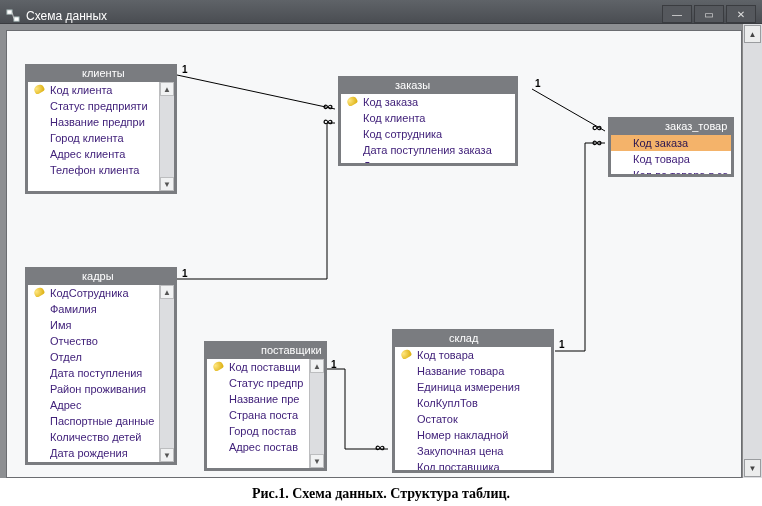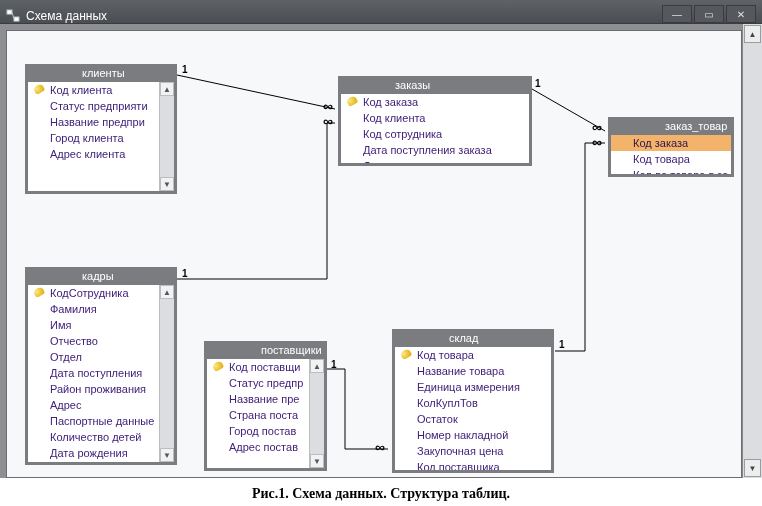--- a/index.html
+++ b/index.html
@@ -199,20 +199,21 @@
       <span class="rel-label" style="left:368px;top:408px;font-size:14px">∞</span>
 
       <div class="table-window" style="left:18px;top:33px;width:152px;height:130px">
         <div class="table-title">клиенты</div>
         <div class="table-body">
             <div class="field pk">Код клиента</div>
             <div class="field">Статус предприяти</div>
             <div class="field">Название предпри</div>
             <div class="field">Город клиента</div>
             <div class="field">Адрес клиента</div>
+            <div class="field">Телефон клиента</div>
             <div class="inner-scroll">
               <div class="a">▲</div>
               <div class="t"></div>
               <div class="a">▼</div>
             </div>
           </div>
       </div>
 
       <div class="table-window" style="left:18px;top:236px;width:152px;height:198px">
         <div class="table-title">кадры</div>
@@ -229,21 +230,21 @@
             <div class="field">Количество детей</div>
             <div class="field">Дата рождения</div>
             <div class="inner-scroll">
               <div class="a">▲</div>
               <div class="t"></div>
               <div class="a">▼</div>
             </div>
           </div>
       </div>
 
-      <div class="table-window" style="left:331px;top:45px;width:194px;height:90px">
+      <div class="table-window" style="left:331px;top:45px;width:180px;height:90px">
         <div class="table-title">заказы</div>
         <div class="table-body">
             <div class="field pk">Код заказа</div>
             <div class="field">Код клиента</div>
             <div class="field">Код сотрудника</div>
             <div class="field">Дата поступления заказа</div>
             <div class="field">Дата выполнения заказа</div>
           </div>
       </div>
 

